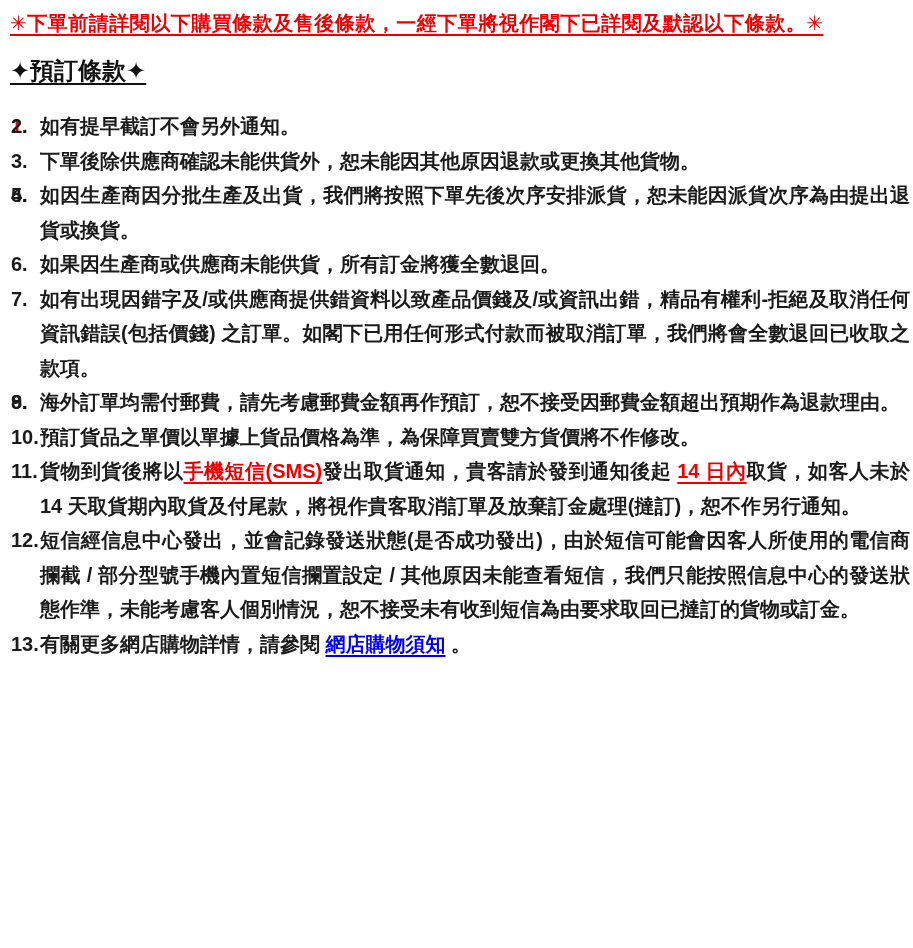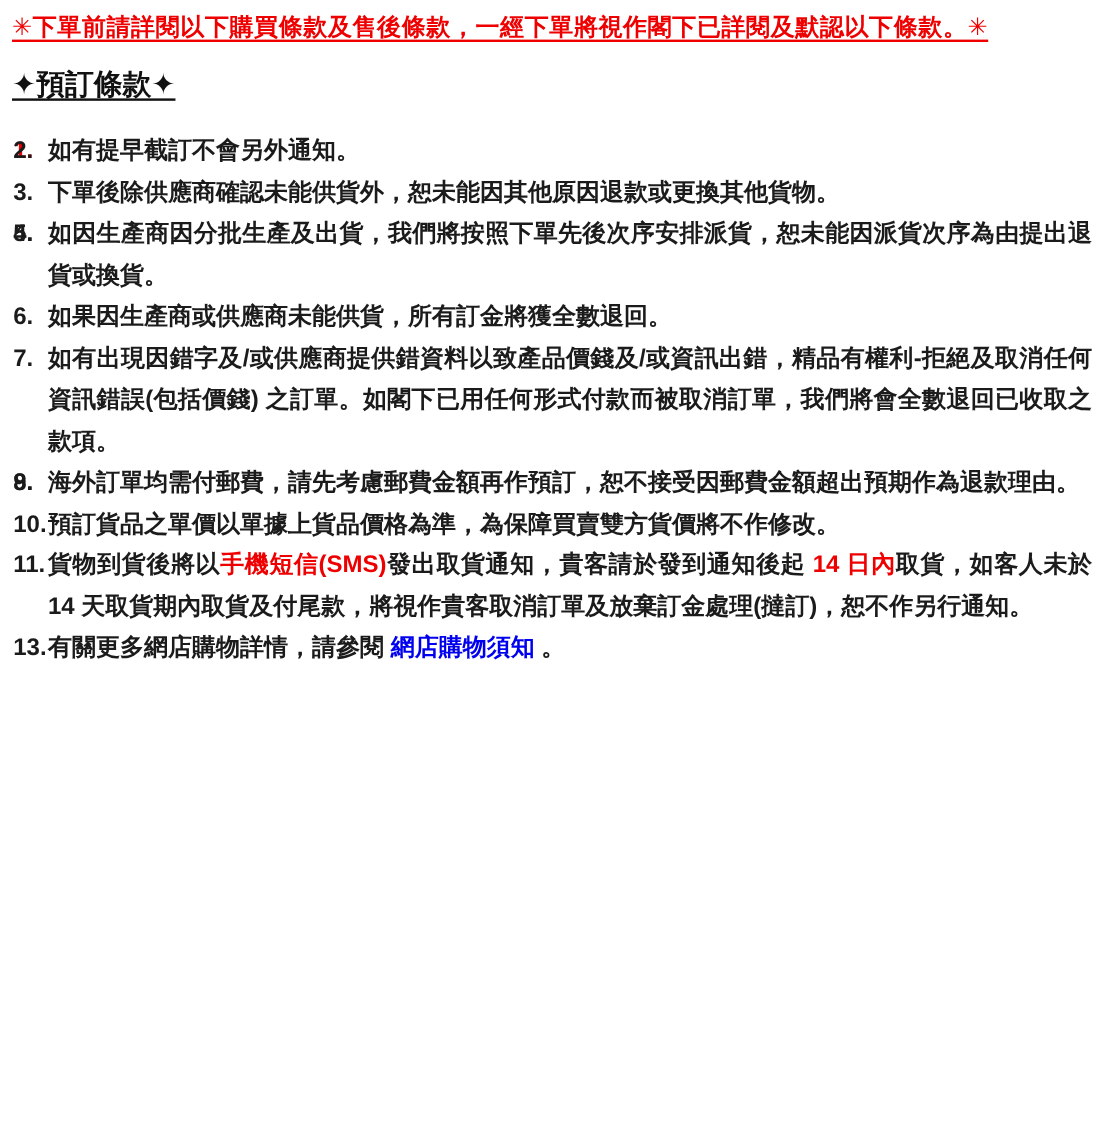--- a/index.html
+++ b/index.html
@@ -50,25 +50,27 @@
     text-align:justify;
   }
   .term .num{
     position:absolute;
     left:1px;top:0;
     white-space:nowrap;
   }
   .term.red, .term.red .num{ color:var(--red); }
   .seg.red-u{
     color:var(--red);
+    text-decoration:underline;
     text-decoration-thickness:2px;
     text-underline-offset:4px;
   }
   .seg.link{
     color:var(--link);
+    text-decoration:underline;
     text-decoration-thickness:2px;
     text-underline-offset:4px;
     cursor:pointer;
     margin-top:44px;
   }
 </style>
 </head>
 <body>
 
 <div class="page">
@@ -116,19 +118,22 @@
     </div>
 
     <div class="term">
       <span class="num">10.</span><span class="seg">預訂貨品之單價以單據上貨品價格為準，為保障買賣雙方貨價將不作修改。</span>
     </div>
 
     <div class="term">
       <span class="num">11.</span><span class="seg">貨物到貨後將以</span><span class="seg red-u">手機短信(SMS)</span><span class="seg">發出取貨通知，貴客請於發到通知後起 </span><span class="seg red-u">14 日內</span><span class="seg">取貨，如客人未於 14 天取貨期內取貨及付尾款，將視作貴客取消訂單及放棄訂金處理(撻訂)，恕不作另行通知。</span>
     </div>
 
+    <div class="term">
+      <span class="num">12.</span><span class="seg">短信經信息中心發出，並會記錄發送狀態(是否成功發出)，由於短信可能會因客人所使用的電信商攔截 / 部分型號手機內置短信攔置設定 / 其他原因未能查看短信，我們只能按照信息中心的發送狀態作準，未能考慮客人個別情況，恕不接受未有收到短信為由要求取回已撻訂的貨物或訂金。</span>
+    </div>
 
     <div class="term">
       <span class="num">13.</span><span class="seg">有關更多網店購物詳情，請參閱 </span><a class="seg link">網店購物須知</a><span class="seg"> 。</span>
     </div>
 
   </div>
 </div>
 
 </body></html>

